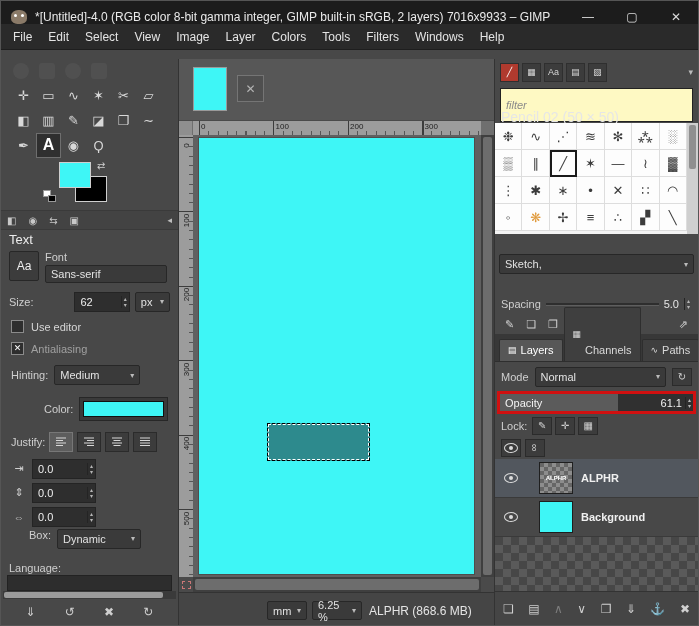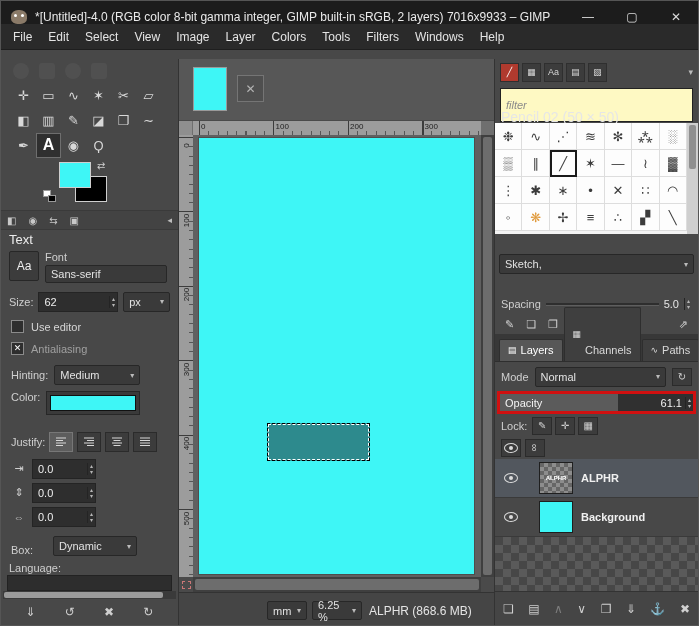--- a/index.html
+++ b/index.html
@@ -57,42 +57,42 @@
   .lbl2 { font-size:11px; color:#d6d6d6; }
   .dim { color:#a0a0a0; }
   .combo { display:flex; align-items:center; background:#3a3a3a; border:1px solid #272727;
            border-radius:2px; padding:0 5px; height:20px; font-size:11px; color:#e2e2e2; }
   .combo .chev { margin-left:auto; }
   .chev { font-size:8px; color:#bbb; padding-left:4px; }
   .font-combo { width:122px; height:18px; }
   .size-row { height:28px; display:flex; align-items:center; gap:5px; padding:0 8px; }
   .spin { display:flex; align-items:center; background:#2e2e2e; border:1px solid #242424;
           height:20px; padding-left:5px; font-size:11px; color:#eee; }
-  .size-spin { width:82px; }
+  .size-spin { width:82px;margin-left:36px; }
   .spinbtns { display:flex; flex-direction:column; justify-content:center; margin-left:auto;
               padding:0 2px; border-left:1px solid #242424; }
   .spinbtns i { font-style:normal; font-size:6px; line-height:6px; color:#b5b5b5; }
   .unit-combo { width:48px; }
   .check-row { height:22px; display:flex; align-items:center; gap:7px; padding-left:10px; }
   .cb { width:13px; height:13px; background:#2e2e2e; border:1px solid #8b8b8b; display:flex;
         align-items:center; justify-content:center; font-size:9px; color:#fff; line-height:1; }
   .hint-row { height:32px; display:flex; align-items:center; gap:6px; padding:0 10px; }
   .hint-combo { width:86px; }
-  .color-row { height:36px; display:flex; align-items:flex-start; gap:6px; padding:0 10px; }
+  .color-row { height:36px; display:flex; align-items:center; gap:6px; padding:0 10px;margin-left:33px; }
   .color-btn { width:94px; height:24px; background:#3a3a3a; border:1px solid #272727; padding:3px; }
   .color-btn .swatch-inner { width:100%; height:100%; background:#3ef6f6; border:1px solid #111; }
   .justify-row { height:30px; display:flex; align-items:center; gap:4px; padding:0 10px; }
   .j-btn { width:24px; height:20px; background:#3c3c3c; border:1px solid #2b2b2b; display:flex;
            align-items:center; justify-content:center; }
   .j-btn.selected { background:#5d5d5d; border-color:#777; }
   .j-btn svg path { stroke:#d8d8d8; stroke-width:1; fill:none; }
   .num-row { height:24px; display:flex; align-items:center; gap:5px; padding:0 10px; }
   .num-icon { width:16px; font-size:11px; color:#cfcfcf; text-align:center; }
   .num-spin { width:64px; }
-  .box-row { height:28px; display:flex; align-items:flex-end; gap:20px; padding:0 10px; }
+  .box-row { height:28px; display:flex; align-items:flex-start; gap:6px; padding:0 28px; }
   .box-combo { width:84px; }
   .lang-row { height:18px; display:flex; align-items:flex-end; padding:0 8px; }
   .lang-field { height:16px; margin:1px 6px 0 6px; background:#2d2d2d; border:1px solid #222; }
   .lp-scroll { height:8px; margin:0 2px; background:#3a3a3a; position:relative; }
   .lp-scroll .thumb { position:absolute; left:1px; top:1px; bottom:1px; width:92%; background:#9a9a9a; border-radius:2px; }
   .lp-footer { height:26px; display:flex; align-items:center; justify-content:space-around; padding:0 10px; }
   .lp-footer .mini-btn { font-size:12px; color:#cfcfcf; }
 
   
   .center { position:absolute; top:58px; left:178px; width:315px; bottom:0; background:#5e5e5e; }

